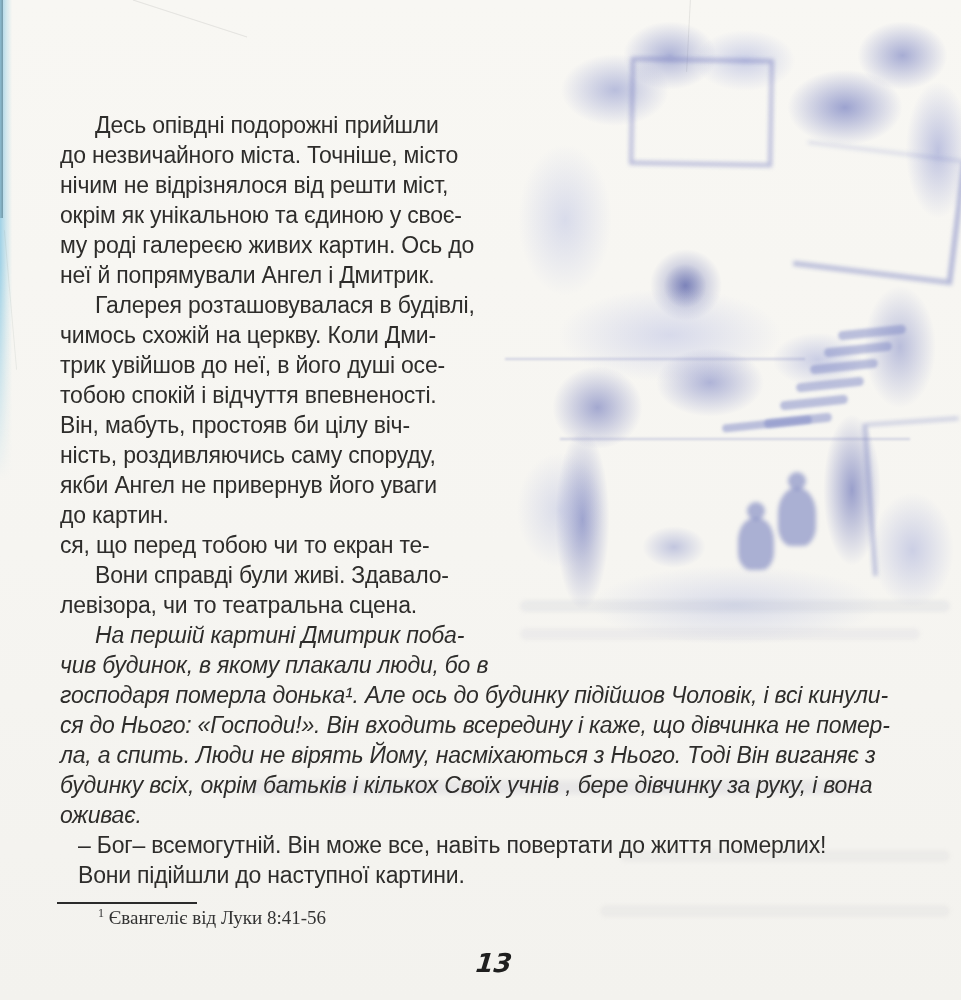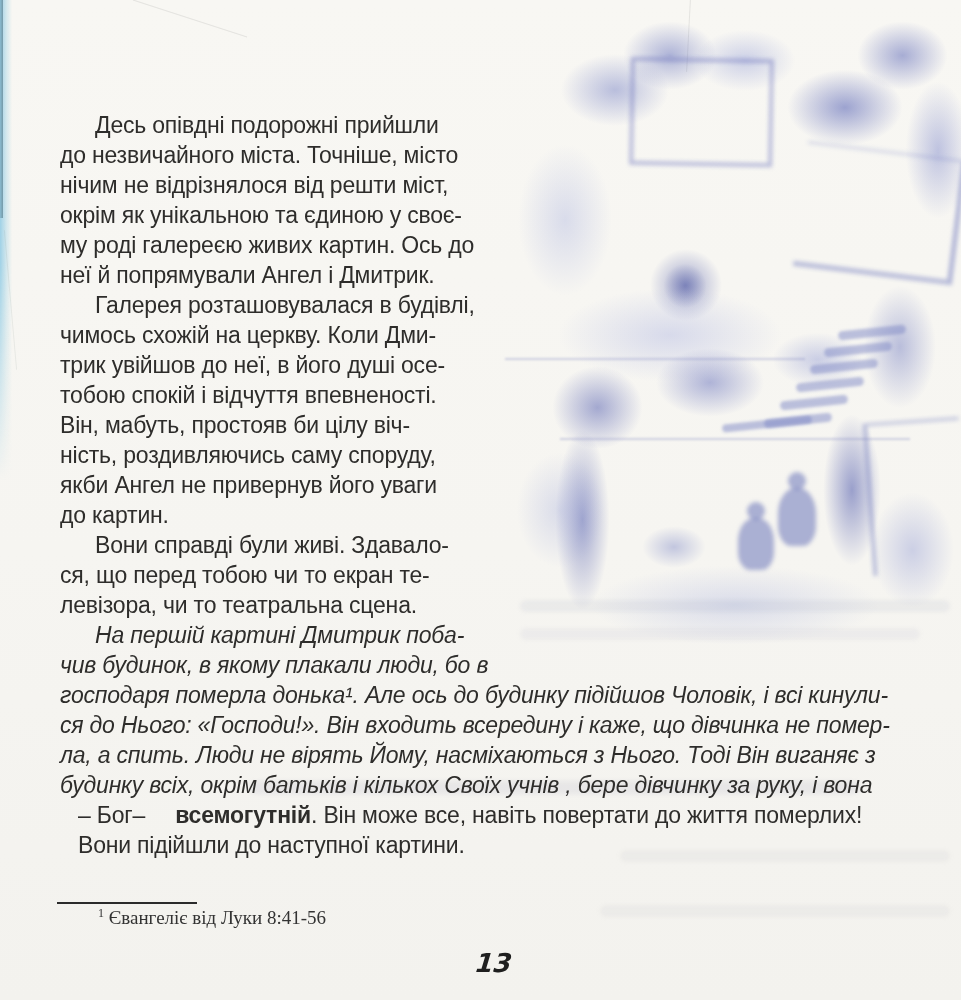--- a/index.html
+++ b/index.html
@@ -83,21 +83,21 @@
   .sm3 { left:520px; top:628px; width:400px; height:12px; background:rgba(138,143,175,0.08); }
   .sm4 { left:620px; top:850px; width:330px; height:12px; background:rgba(148,148,160,0.08); }
   .sm5 { left:600px; top:905px; width:350px; height:12px; background:rgba(148,148,160,0.08); }
 
   
   .textcol { position:absolute; left:60px; top:110px; width:884px; color:#2e2d2b; }
   .ln { white-space:nowrap; height:30px; line-height:30px; font-size:23px; letter-spacing:-0.2px; }
   .ind { padding-left:35px; }
   .it .ln { font-style:italic; }
   .p5 .ln { padding-left:18px; }
-  .bold { font-weight:bold;margin-left:24px; }
+  .bold { font-weight:normal; }
 
   .footrule { position:absolute; left:57px; top:902px; width:140px; height:2px; background:#2b2b2b; }
   .footnote { position:absolute; left:98px; top:906px; font-family:"Liberation Serif", serif;
               font-size:19px; color:#333; white-space:nowrap; }
   .footnote sup { font-size:12px; }
 
   .pagenum { position:absolute; left:458px; top:948px; width:72px; text-align:center;
              font-family:"DejaVu Sans", sans-serif; font-weight:bold; font-style:italic;
              font-size:26px; color:#1f1f1f; transform:skewX(-6deg); }
 </style>
@@ -168,31 +168,32 @@
       <div class="ln ind">Галерея розташовувалася в будівлі,</div>
       <div class="ln">чимось схожій на церкву. Коли Дми-</div>
       <div class="ln">трик увійшов до неї, в його душі осе-</div>
       <div class="ln">тобою спокій і відчуття впевненості.</div>
       <div class="ln">Він, мабуть, простояв би цілу віч-</div>
       <div class="ln">ність, роздивляючись саму споруду,</div>
       <div class="ln">якби Ангел не привернув його уваги</div>
       <div class="ln">до картин.</div>
     </div>
     <div>
+      <div class="ln">ся, що перед тобою чи то екран те-</div>
       <div class="ln ind">Вони справді були живі. Здавало-</div>
-      <div class="ln">ся, що перед тобою чи то екран те-</div>
       <div class="ln">левізора, чи то театральна сцена.</div>
     </div>
     <div class="it">
       <div class="ln ind">На першій картині Дмитрик поба-</div>
       <div class="ln">чив будинок, в якому плакали люди, бо в</div>
       <div class="ln">господаря померла донька¹. Але ось до будинку підійшов Чоловік, і всі кинули-</div>
       <div class="ln">ся до Нього: «Господи!». Він входить всередину і каже, що дівчинка не помер-</div>
       <div class="ln">ла, а спить. Люди не вірять Йому, насміхаються з Нього. Тоді Він виганяє з</div>
       <div class="ln">будинку всіх, окрім батьків і кількох Своїх учнів , бере дівчинку за руку, і вона</div>
+      <div class="ln">оживає.</div>
     </div>
     <div class="p5">
       <div class="ln"><span>– Бог– </span><span class="bold">всемогутній</span><span>. Він може все, навіть повертати до життя померлих!</span></div>
       <div class="ln">Вони підійшли до наступної картини.</div>
     </div>
   </div>
 
   <div class="footrule"></div>
   <div class="footnote"><sup>1</sup><span> Євангеліє від Луки 8:41-56</span></div>
 

